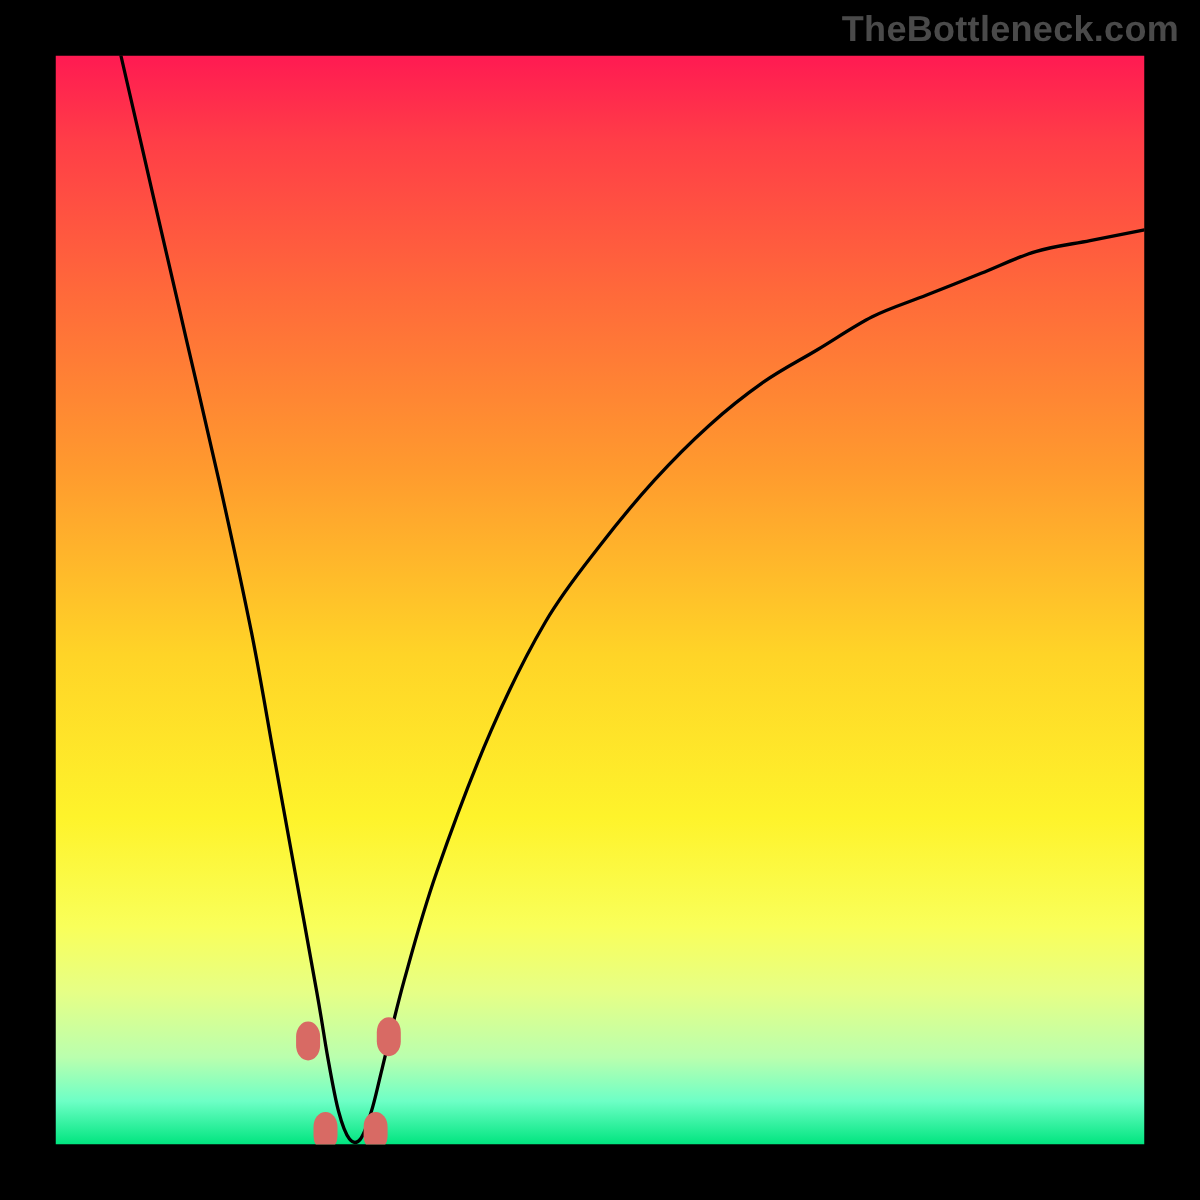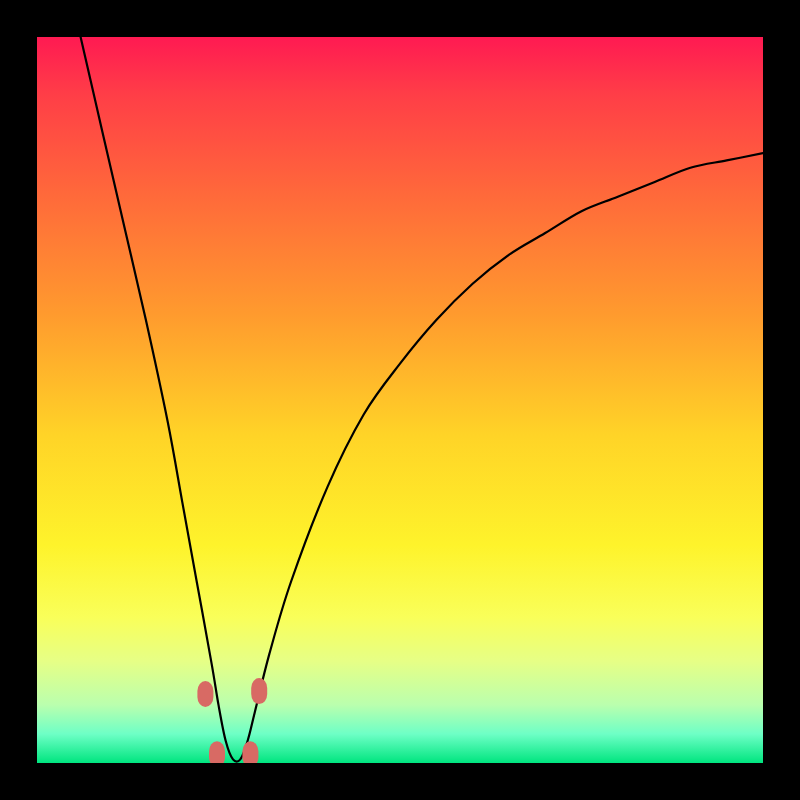--- a/index.html
+++ b/index.html
@@ -75,13 +75,14 @@
     <div class="gradient"></div>
     <svg class="curve" viewBox="0 0 726 726" preserveAspectRatio="none">
       <path fill="none" stroke="#000" stroke-width="2.2" stroke-linecap="round" d="M 43.6 0.0 C 47.2 15.7, 58.1 62.9, 65.3 94.4 C 72.6 125.8, 79.9 157.3, 87.1 188.8 C 94.4 220.2, 101.6 250.5, 108.9 283.1 C 116.2 315.8, 124.6 354.5, 130.7 384.8 C 136.7 415.0, 140.4 438.0, 145.2 464.6 C 150.0 491.3, 154.9 517.9, 159.7 544.5 C 164.6 571.1, 170.6 603.8, 174.2 624.4 C 177.9 644.9, 179.1 654.6, 181.5 667.9 C 183.9 681.2, 186.3 695.1, 188.8 704.2 C 191.2 713.3, 193.6 719.3, 196.0 722.4 C 198.4 725.4, 200.9 725.4, 203.3 722.4 C 205.7 719.3, 208.1 712.1, 210.5 704.2 C 213.0 696.4, 214.2 689.7, 217.8 675.2 C 221.4 660.7, 226.3 638.9, 232.3 617.1 C 238.4 595.3, 244.4 572.3, 254.1 544.5 C 263.8 516.7, 278.3 477.9, 290.4 450.1 C 302.5 422.3, 314.6 398.1, 326.7 377.5 C 338.8 357.0, 350.9 342.4, 363.0 326.7 C 375.1 311.0, 387.2 296.4, 399.3 283.1 C 411.4 269.8, 423.5 257.7, 435.6 246.8 C 447.7 235.9, 459.8 226.3, 471.9 217.8 C 484.0 209.3, 496.1 203.3, 508.2 196.0 C 520.3 188.8, 532.4 180.3, 544.5 174.2 C 556.6 168.2, 568.7 164.6, 580.8 159.7 C 592.9 154.9, 605.0 150.0, 617.1 145.2 C 629.2 140.4, 641.3 134.3, 653.4 130.7 C 665.5 127.1, 677.6 125.8, 689.7 123.4 C 701.8 121.0, 720.0 117.4, 726.0 116.2"></path>
 
     <rect x="160.4" y="644.0" width="16" height="26" rx="8" ry="10" class="marker"></rect>
         <rect x="172.0" y="704.3" width="16" height="26" rx="8" ry="10" class="marker"></rect>
         <rect x="205.4" y="704.3" width="16" height="26" rx="8" ry="10" class="marker"></rect>
         <rect x="214.2" y="641.1" width="16" height="26" rx="8" ry="10" class="marker"></rect>
       </svg>
   </div>
+  <div class="watermark">TheBottleneck.com</div>
 </div>
 
 </body></html>

